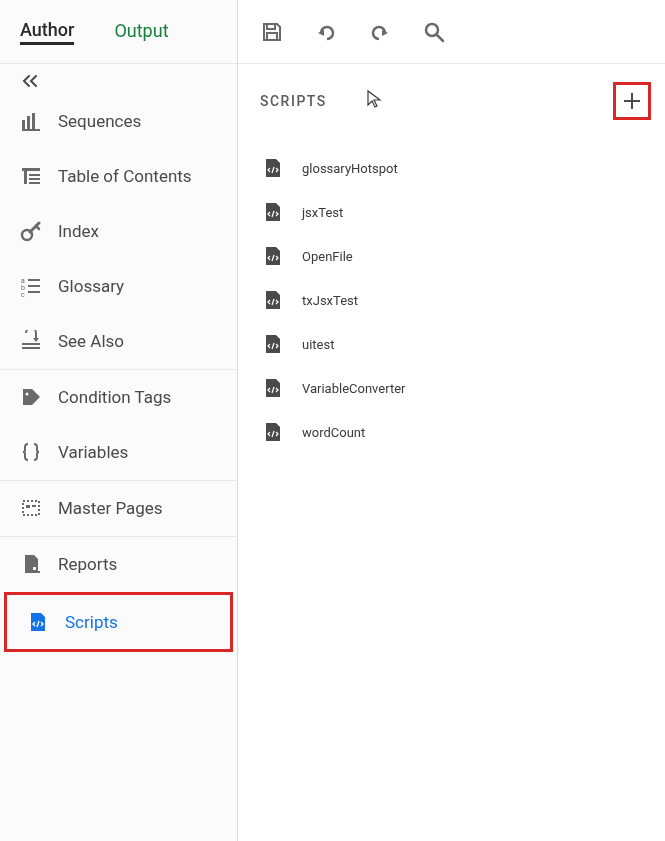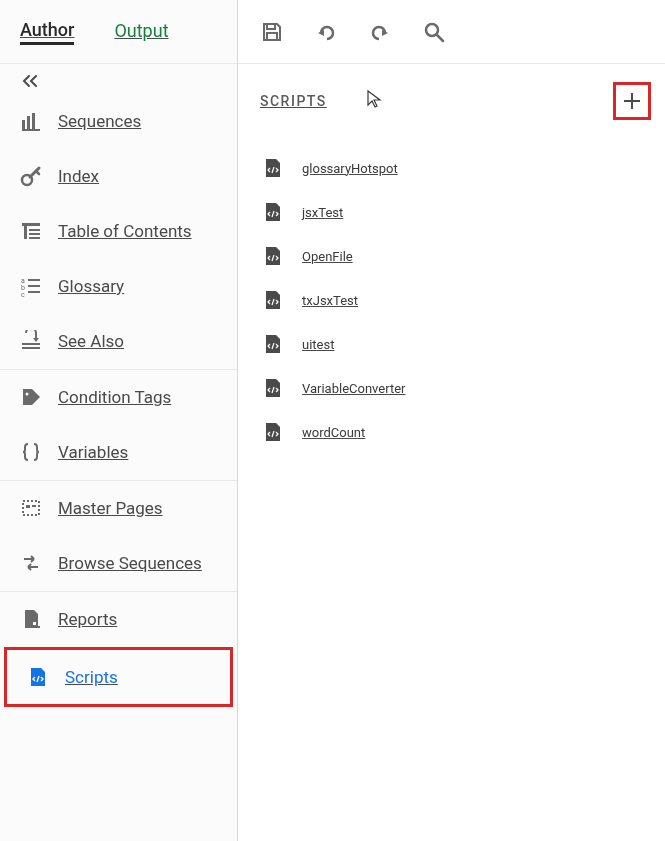--- a/index.html
+++ b/index.html
@@ -4,21 +4,21 @@
   <style>
     * { margin: 0; padding: 0; box-sizing: border-box; }
     body {
       font-family: -apple-system, BlinkMacSystemFont, "Segoe UI", Roboto, sans-serif;
       background: #fff;
       width: 665px;
       height: 841px;
       overflow: hidden;
       color: #4a4a4a;
     }
-    .app { display: flex; height: 100%; text-decoration: underline; }
+    .app { display: flex; height: 100%; }
     .sidebar {
       width: 238px;
       border-right: 1px solid #d8d8d8;
       display: flex;
       flex-direction: column;
       background: #fbfbfb;
     }
     .tabs {
       display: flex;
       padding: 0 20px;
@@ -188,39 +188,39 @@
               <rect x="12" y="3" width="3" height="16" fill="currentColor"></rect>
               <rect x="2" y="19" width="18" height="2" fill="currentColor"></rect>
             </svg>
         </span>
         <span>Sequences</span>
       </div>
 
       <div class="nav-item">
         <span class="icon">
           <svg width="22" height="22" viewBox="0 0 22 22">
-              <circle cx="7" cy="15" r="5" stroke="currentColor" stroke-width="2.5" fill="none"></circle>
-              <line x1="10" y1="12" x2="19" y2="3" stroke="currentColor" stroke-width="3" stroke-linecap="round"></line>
-              <line x1="16" y1="6" x2="19" y2="9" stroke="currentColor" stroke-width="2.5" stroke-linecap="round"></line>
-            </svg>
-        </span>
-        <span>Index</span>
-      </div>
-
-      <div class="nav-item">
-        <span class="icon">
-          <svg width="22" height="22" viewBox="0 0 22 22">
               <rect x="2" y="3" width="18" height="3" fill="currentColor"></rect>
               <rect x="4" y="3" width="3" height="16" fill="currentColor"></rect>
               <rect x="9" y="9" width="11" height="2" fill="currentColor"></rect>
               <rect x="9" y="13" width="11" height="2" fill="currentColor"></rect>
               <rect x="9" y="17" width="11" height="2" fill="currentColor"></rect>
             </svg>
         </span>
         <span>Table of Contents</span>
+      </div>
+
+      <div class="nav-item">
+        <span class="icon">
+          <svg width="22" height="22" viewBox="0 0 22 22">
+              <circle cx="7" cy="15" r="5" stroke="currentColor" stroke-width="2.5" fill="none"></circle>
+              <line x1="10" y1="12" x2="19" y2="3" stroke="currentColor" stroke-width="3" stroke-linecap="round"></line>
+              <line x1="16" y1="6" x2="19" y2="9" stroke="currentColor" stroke-width="2.5" stroke-linecap="round"></line>
+            </svg>
+        </span>
+        <span>Index</span>
       </div>
 
       <div class="nav-item">
         <span class="icon">
           <svg width="22" height="22" viewBox="0 0 22 22">
               <text x="1" y="8" font-size="7" fill="currentColor">a</text>
               <text x="1" y="15" font-size="7" fill="currentColor">b</text>
               <text x="1" y="22" font-size="7" fill="currentColor">c</text>
               <rect x="8" y="4" width="12" height="2" fill="currentColor"></rect>
               <rect x="8" y="10" width="12" height="2" fill="currentColor"></rect>
@@ -271,29 +271,20 @@
         <span class="icon">
           <svg width="22" height="22" viewBox="0 0 22 22">
               <rect x="3" y="4" width="16" height="14" stroke="currentColor" stroke-width="2" fill="none" stroke-dasharray="2 2"></rect>
               <rect x="6" y="8" width="4" height="3" fill="currentColor"></rect>
               <rect x="12" y="8" width="4" height="2" fill="currentColor"></rect>
             </svg>
         </span>
         <span>Master Pages</span>
       </div>
 
-      <div class="nav-item">
-        <span class="icon">
-          <svg width="22" height="22" viewBox="0 0 22 22">
-              <path d="M4 7 L14 7 M14 7 L11 4 M14 7 L11 10" stroke="currentColor" stroke-width="2" fill="none"></path>
-              <path d="M18 15 L8 15 M8 15 L11 12 M8 15 L11 18" stroke="currentColor" stroke-width="2" fill="none"></path>
-            </svg>
-        </span>
-        <span>Browse Sequences</span>
-      </div>
 
       <div class="nav-group-divider"></div>
 
       <div class="nav-item">
         <span class="icon">
           <svg width="22" height="22" viewBox="0 0 22 22">
               <path d="M5 2 L14 2 L18 6 L18 20 L5 20 Z" fill="currentColor"></path>
               <rect x="13" y="14" width="3" height="3" fill="#fbfbfb"></rect>
               <rect x="13" y="18" width="7" height="2" fill="currentColor"></rect>
             </svg>

